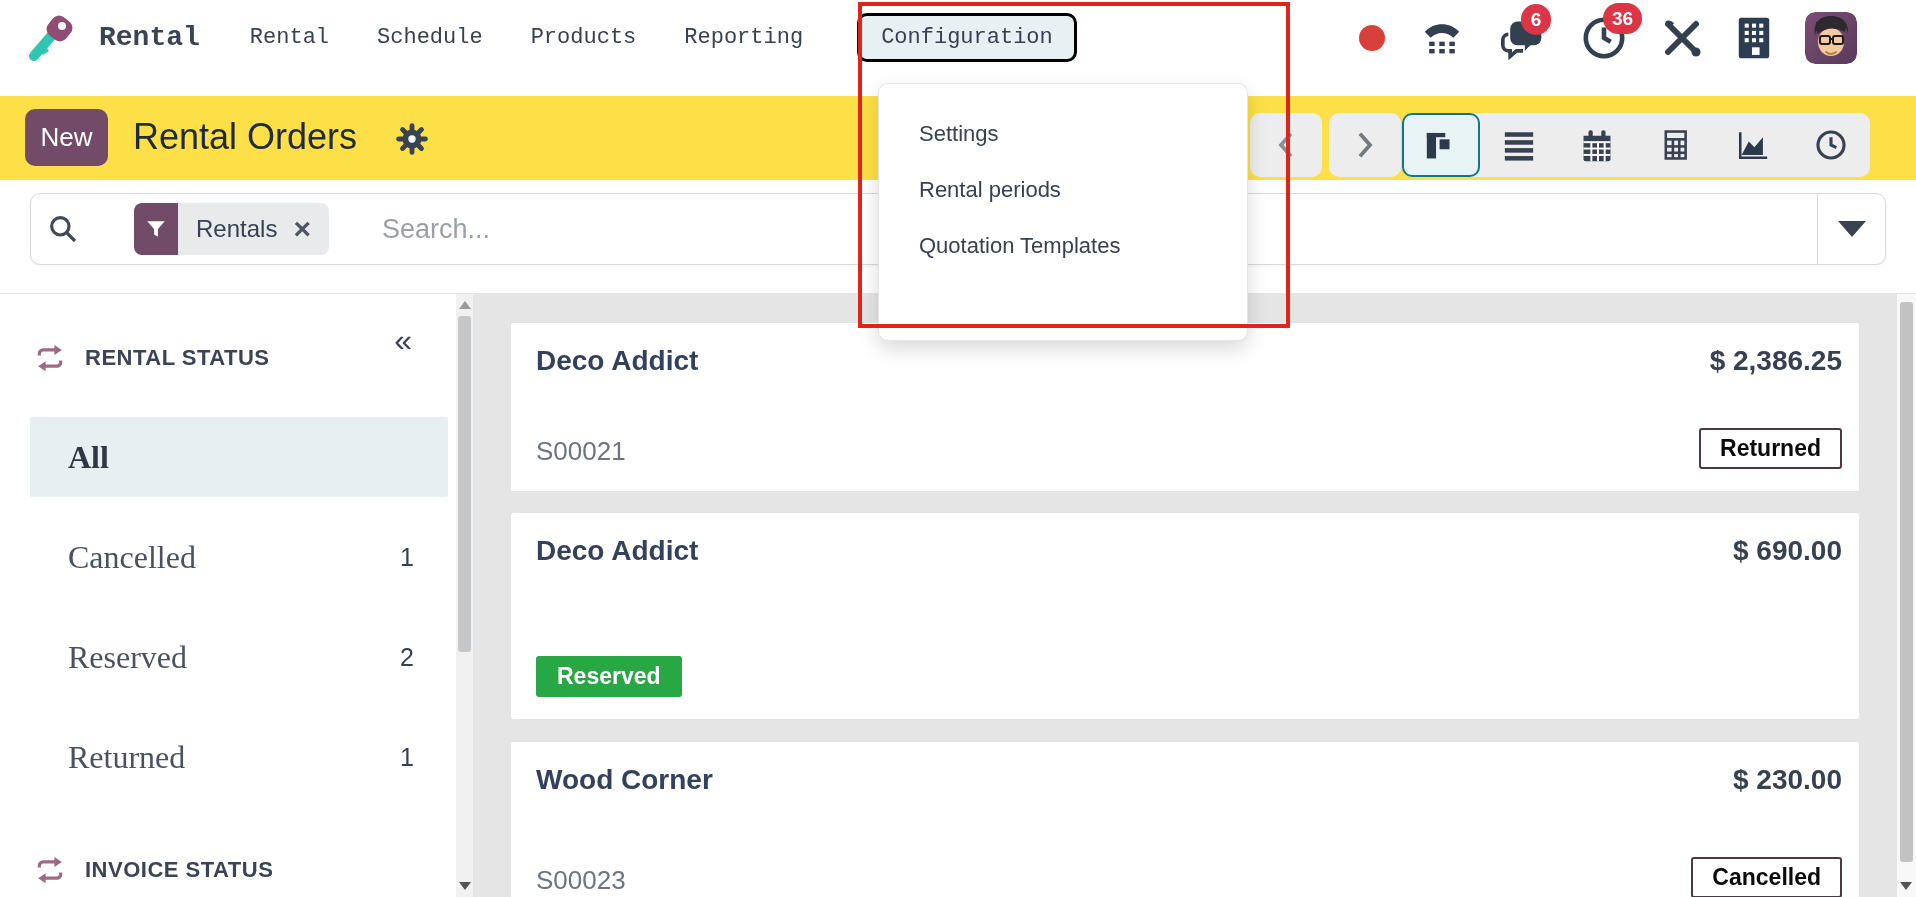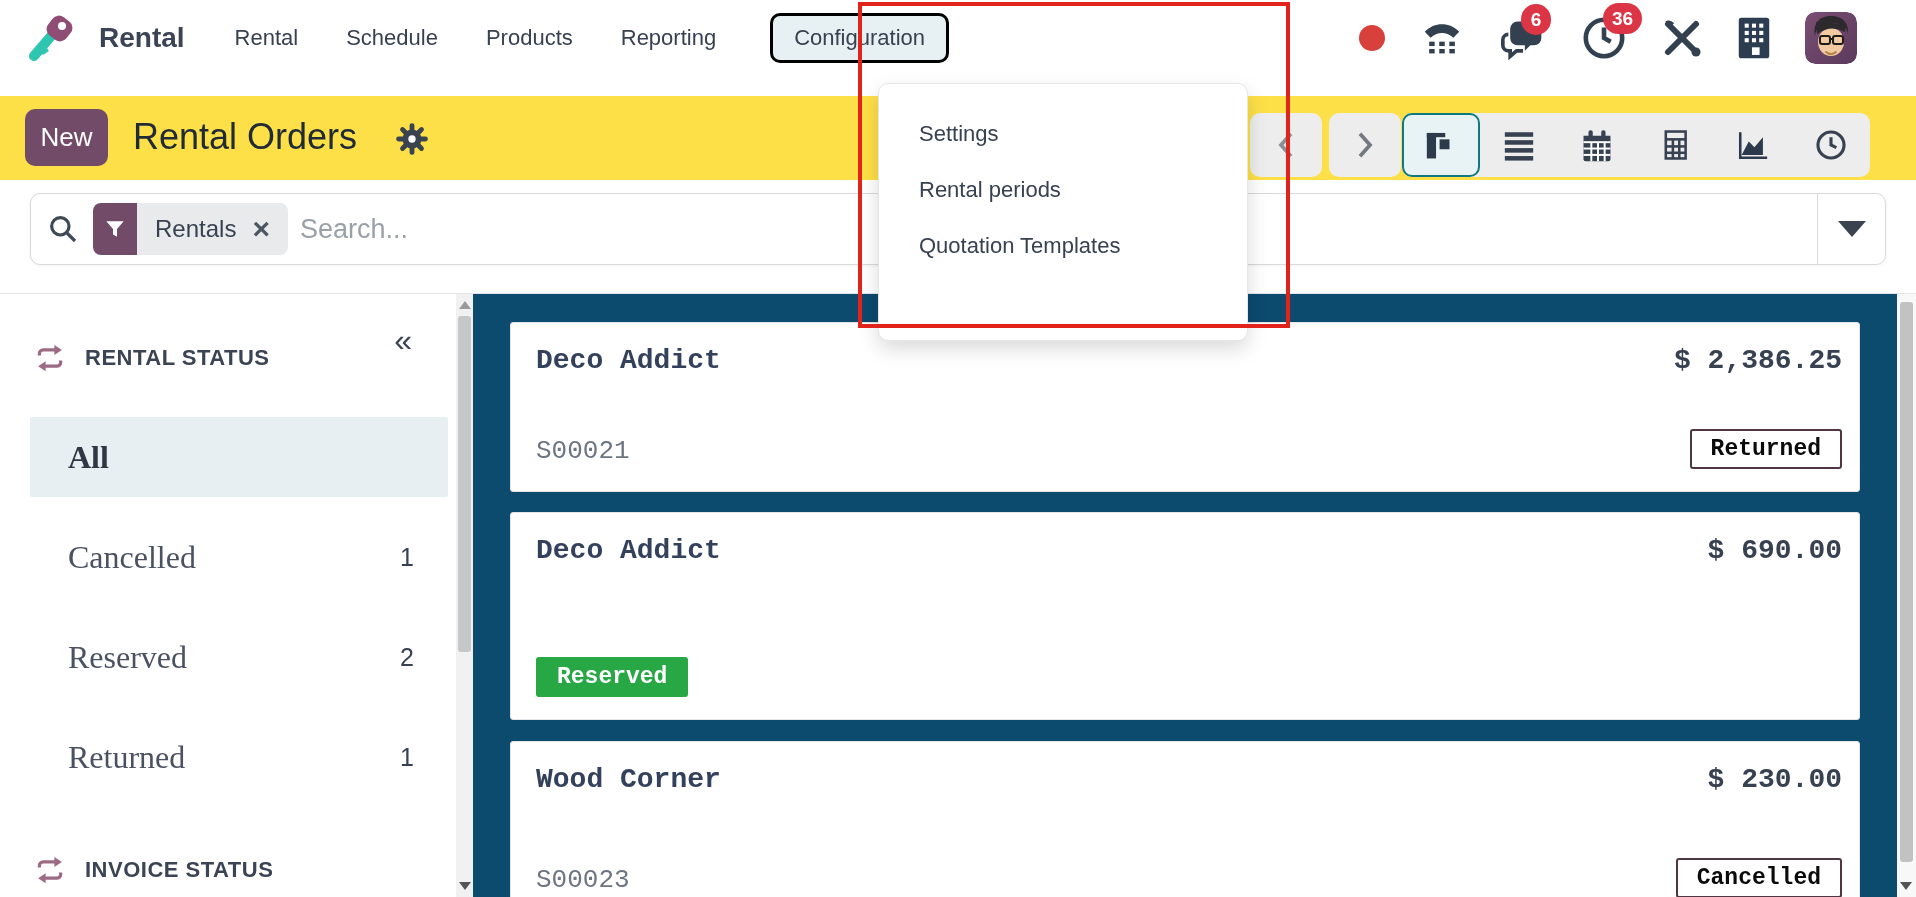--- a/index.html
+++ b/index.html
@@ -8,21 +8,21 @@
     font-family: "Liberation Sans", sans-serif;
     color: #374151;
     background: #fff;
     position: relative;
   }
   
   .navbar {
     position: absolute; top: 0; left: 0; right: 0; height: 75px;
     background: #fff; display: flex; align-items: center; z-index: 5;
   }
-  .nav-left { display: flex; align-items: center; padding-left: 25px; }
+  .nav-left { display: flex; align-items: center; padding-left: 25px; font-family: Liberation Mono, monospace; }
   .logo { width: 48px; height: 48px; margin-right: 26px; display: flex; align-items: center; }
   .brand { font-size: 28px; font-weight: 600; color: #3b4454; margin-right: 50px; }
   .nav-item {
     font-size: 22px; color: #374151; margin-right: 48px; cursor: pointer;
     text-decoration: none; white-space: nowrap;
   }
   .nav-item.config-btn {
     background: #e7f1f4; border: 3px solid #000; border-radius: 10px;
     padding: 9px 21px; margin-left: 6px; margin-right: 0;
   }
@@ -56,21 +56,21 @@
   .view-btn {
     width: 78px; height: 64px; background: transparent; border: none; border-radius: 10px;
     display: flex; align-items: center; justify-content: center; cursor: pointer;
   }
   .view-btn.active { background: #e7f3f4; border: 2px solid #0e7a80; }
   .search-row { position: absolute; top: 180px; left: 0; right: 0; height: 114px; background: #fff; border-bottom: 1px solid #e3e5e8; }
   .search-bar {
     position: absolute; left: 30px; top: 13px; width: 1856px; height: 72px;
     background: #fff; border: 1px solid #d7d9dc; border-radius: 10px;
     box-shadow: 0 1px 3px rgba(0,0,0,.05);
-    display: flex; align-items: center;
+    display: flex; align-items: center; gap: 41px;
   }
   .search-glyph { margin: 0 14px 0 16px; display: flex; }
   .filter-tag { display: flex; align-items: stretch; height: 52px; border-radius: 8px; overflow: hidden; margin-right: 12px; cursor: pointer; }
   .filter-tag .funnel { width: 44px; background: #714B67; display: flex; align-items: center; justify-content: center; }
   .filter-tag .tag-body { background: #e9eaeb; display: flex; align-items: center; padding: 0 18px; gap: 16px; }
   .tag-label { font-size: 24px; color: #374151; }
   .tag-close { font-size: 30px; font-weight: 700; color: #4b5563; line-height: 1; cursor: pointer; }
   .search-input {
     flex: 1; border: none; outline: none; font-size: 27px; color: #374151;
     font-family: inherit; background: transparent; height: 100%;
@@ -98,21 +98,21 @@
   .sp-row .sp-count { font-size: 25px; color: #374151; }
   
   .sp-scrollbar { position: absolute; left: 456px; top: 0; width: 17px; height: 100%; background: #f1f1f1; }
   .sb-arrow { position: absolute; left: 3px; width: 0; height: 0; }
   .sb-up { top: 7px; border-left: 6px solid transparent; border-right: 6px solid transparent; border-bottom: 8px solid #9a9a9a; }
   .sb-down { bottom: 7px; border-left: 6px solid transparent; border-right: 6px solid transparent; border-top: 8px solid #555; }
   .sp-thumb { position: absolute; left: 2px; width: 13px; top: 22px; height: 336px; background: #c6c7c9; border-radius: 3px; }
   
   .content {
     position: absolute; left: 473px; right: 19px; top: 0; bottom: 0;
-    background: #0c4a6e; padding: 28px 37px 0 37px; overflow: hidden; font-family: Liberation Mono, monospace;
+    background: #e5e5e5; padding: 28px 37px 0 37px; overflow: hidden;
   }
   .kcard {
     background: #fff; border: 1px solid #e2e4e7; border-radius: 3px;
     padding: 22px 17px 22px 25px; display: flex; flex-direction: column;
     justify-content: space-between; cursor: pointer;
   }
   .kcard.c1 { height: 170px; margin-bottom: 20px; }
   .kcard.c2 { height: 208px; margin-bottom: 21px; }
   .kcard.c3 { height: 180px; }
   .kc-top { display: flex; justify-content: space-between; align-items: flex-start; }

